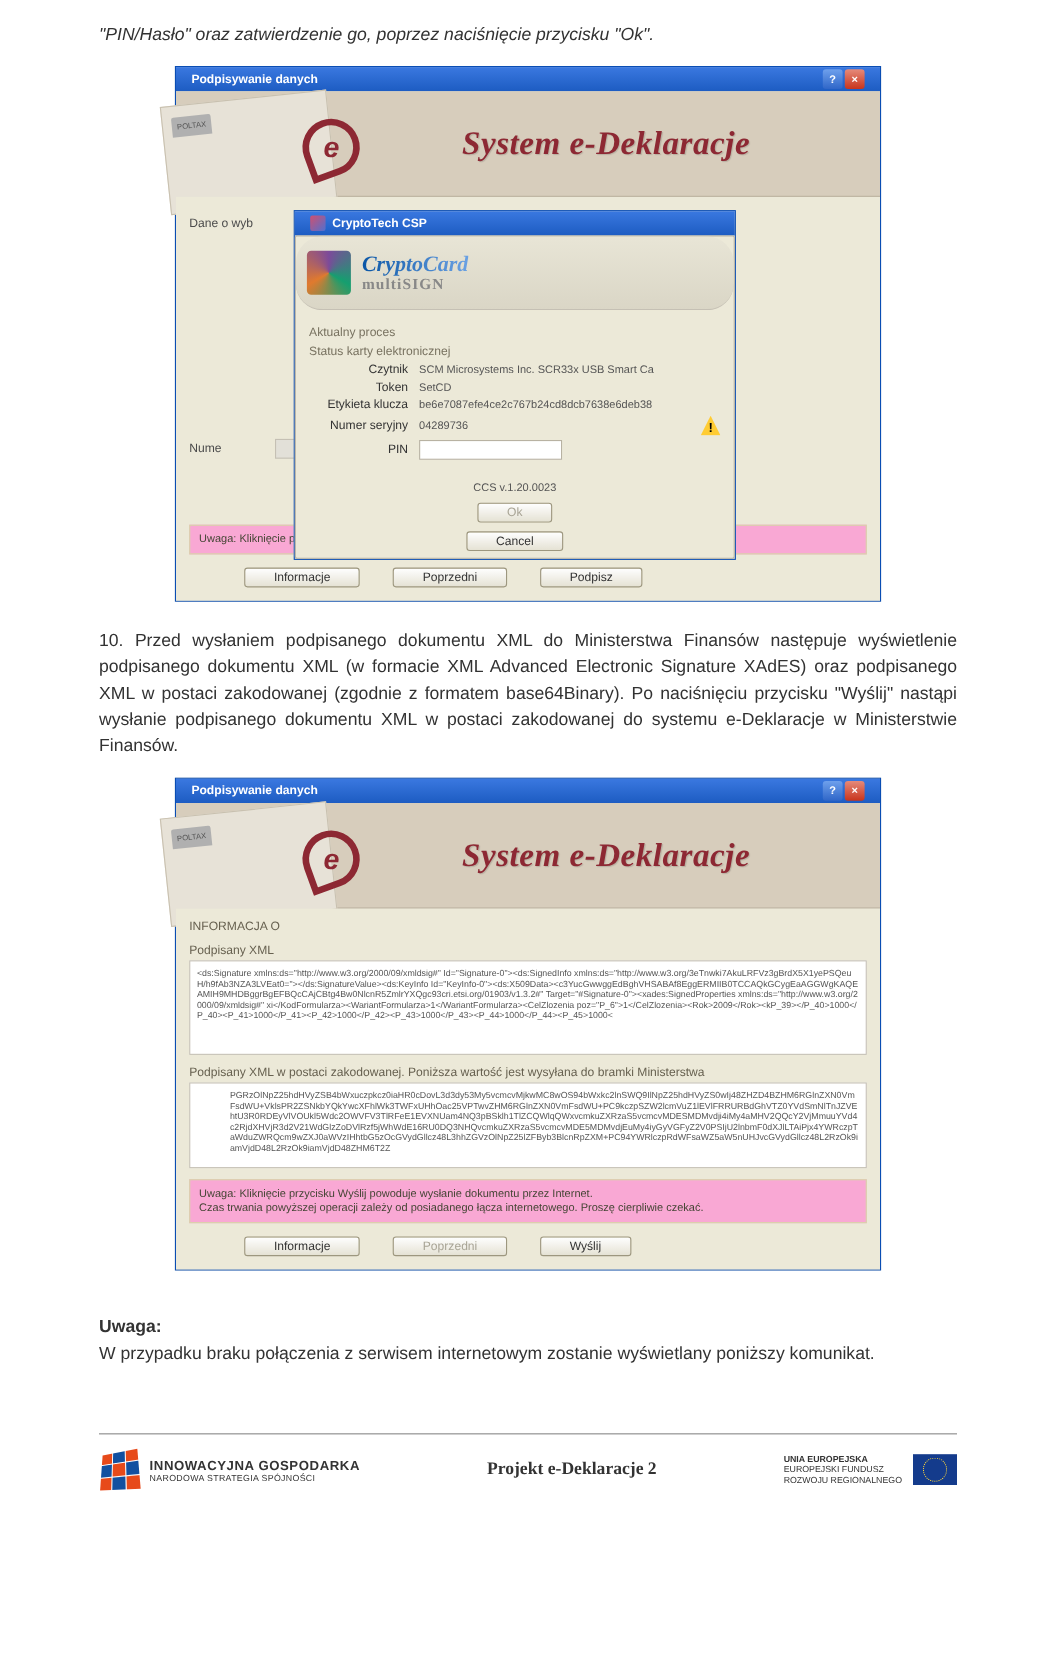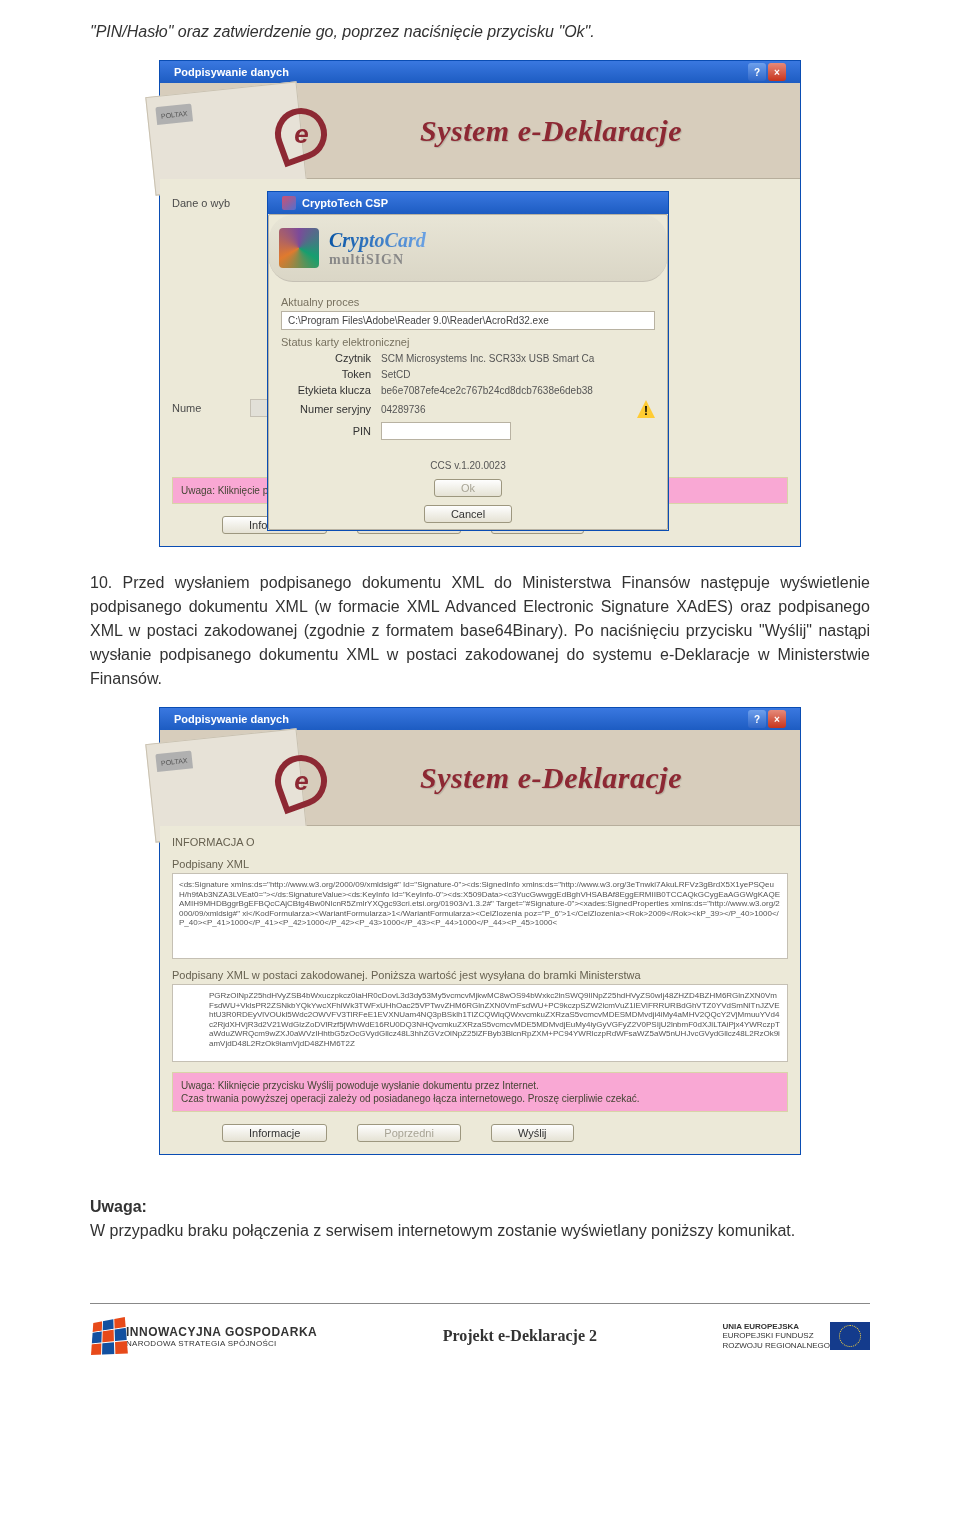--- a/index.html
+++ b/index.html
@@ -198,21 +198,21 @@
     font-size: 16px;
     line-height: 1.5;
   }
   .uwaga .h { font-weight: bold; }
   .hr { height:1px; background: #888; margin: 60px 0 14px 0; }
 
   .page-foot {
     display:flex; align-items:center; justify-content:space-between;
   }
   .foot-left, .foot-right {
-    display:flex; align-items:center; 
+    display:flex; align-items:center; gap:10px;
   }
   .cube {
     width:36px;height:36px;
     display:grid;grid-template-columns:repeat(3,1fr);gap:1px;
     transform: perspective(80px) rotateX(20deg) rotateY(-20deg);
   }
   .cube span { background:#e74a1a; }
   .cube span:nth-child(even){ background:#1250a0;}
   .ig-text .t1 { font-size:12px; font-weight:bold; letter-spacing:0.5px; }
   .ig-text .t2 { font-size:8px; letter-spacing:0.3px; }
@@ -268,21 +268,20 @@
           <div class="csp-card">
             <div class="csp-head">
               <div class="cc-swirl"></div>
               <div class="cc-logo">
                 <span class="cc">CryptoCard</span>
                 <span class="ms">multiSIGN</span>
               </div>
             </div>
             <div class="csp-body">
               <div class="sec-label">Aktualny proces</div>
-              <div class="path-box">C:\Program Files\Adobe\Reader 9.0\Reader\AcroRd32.exe</div>
               <div class="sec-label">Status karty elektronicznej</div>
               <div class="kv">
                   <span class="k">Czytnik</span>
                   <span class="v">SCM Microsystems Inc. SCR33x USB Smart Ca</span>
                 </div>
               <div class="kv">
                   <span class="k">Token</span>
                   <span class="v">SetCD</span>
                 </div>
               <div class="kv">

